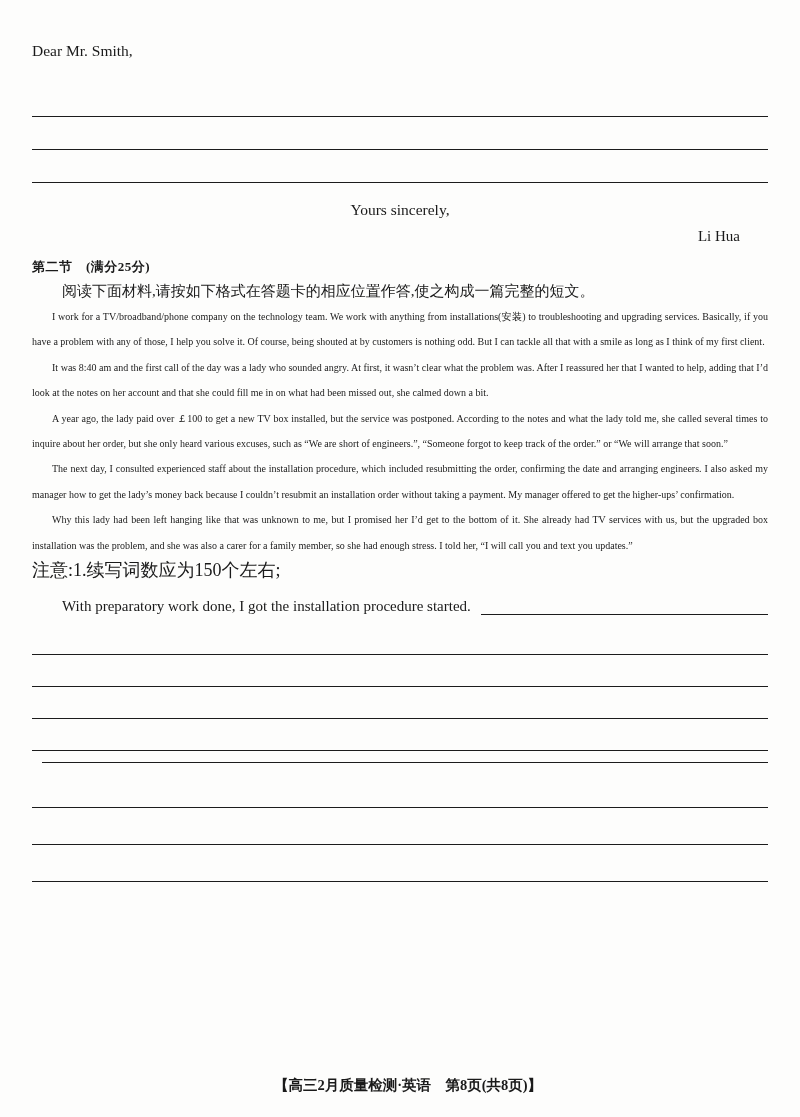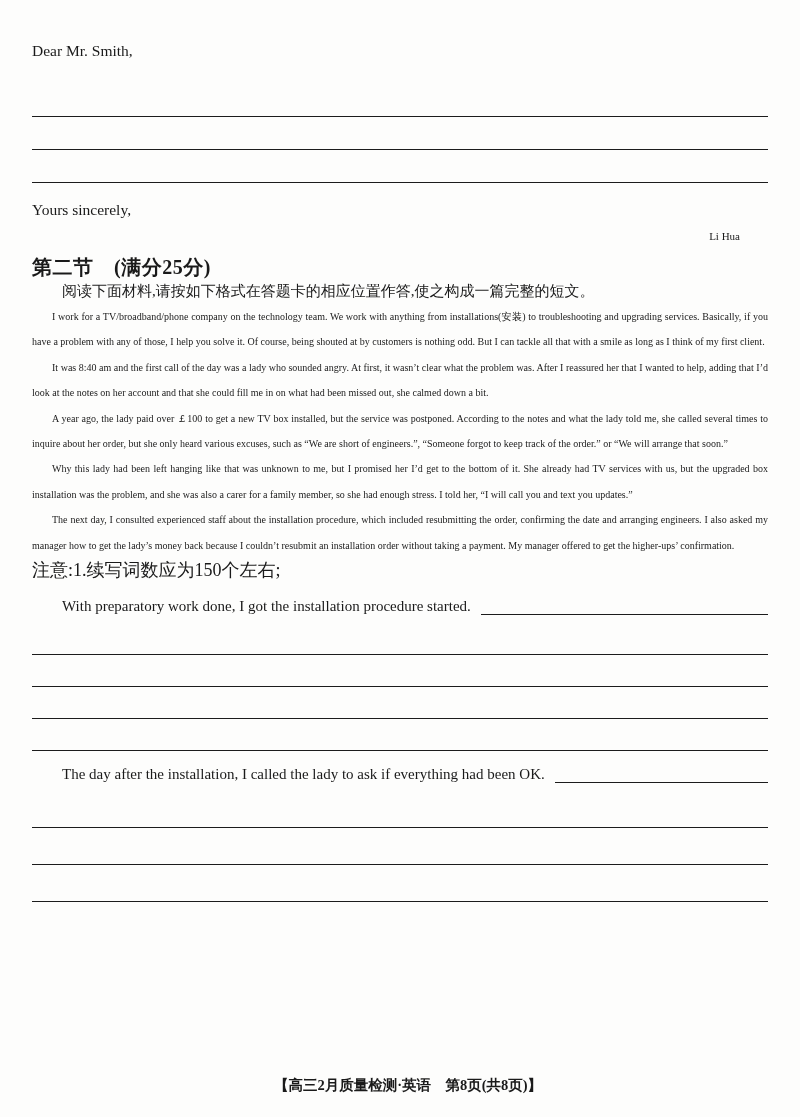--- a/index.html
+++ b/index.html
@@ -14,35 +14,35 @@
     padding: 40px 32px 0 32px;
     overflow: hidden;
   }
   .salutation { font-size: 15.5px; line-height: 22px; }
   .top-lines { margin-top: 22px; }
   .writing-line {
     height: 33px;
     border-bottom: 1.5px solid #1c1c1c;
   }
   .closing {
-    text-align: left;
+    text-align: center;
     margin-top: 14px;
     font-size: 15.5px;
     line-height: 26px;
   }
   .signature {
     text-align: right;
     padding-right: 28px;
-    font-size: 11px;
+    font-size: 15px;
     line-height: 26px;
   }
   .section-heading {
     margin-top: 6px;
     font-weight: bold;
-    font-size: 20px;
+    font-size: 13px;
     line-height: 24px;
     letter-spacing: 0.5px;
   }
   .instruction {
     text-indent: 2em;
     font-size: 15px;
     line-height: 25px;
   }
   .para {
     font-size: 10px;
@@ -96,39 +96,38 @@
 
   <div class="closing">Yours sincerely,</div>
   <div class="signature">Li Hua</div>
 
   <div class="section-heading">第二节　(满分25分)</div>
   <div class="instruction">阅读下面材料,请按如下格式在答题卡的相应位置作答,使之构成一篇完整的短文。</div>
 
   <p class="para">I work for a TV/broadband/phone company on the technology team. We work with anything from installations(安装) to troubleshooting and upgrading services. Basically, if you have a problem with any of those, I help you solve it. Of course, being shouted at by customers is nothing odd. But I can tackle all that with a smile as long as I think of my first client.</p>
   <p class="para">It was 8:40 am and the first call of the day was a lady who sounded angry. At first, it wasn’t clear what the problem was. After I reassured her that I wanted to help, adding that I’d look at the notes on her account and that she could fill me in on what had been missed out, she calmed down a bit.</p>
   <p class="para">A year ago, the lady paid over ￡100 to get a new TV box installed, but the service was postponed. According to the notes and what the lady told me, she called several times to inquire about her order, but she only heard various excuses, such as “We are short of engineers.”, “Someone forgot to keep track of the order.” or “We will arrange that soon.”</p>
+  <p class="para">The next day, I consulted experienced staff about the installation procedure, which included resubmitting the order, confirming the date and arranging engineers. I also asked my manager how to get the lady’s money back because I couldn’t resubmit an installation order without taking a payment. My manager offered to get the higher-ups’ confirmation.</p>
   <p class="para">Why this lady had been left hanging like that was unknown to me, but I promised her I’d get to the bottom of it. She already had TV services with us, but the upgraded box installation was the problem, and she was also a carer for a family member, so she had enough stress. I told her, “I will call you and text you updates.”</p>
-  <p class="para">The next day, I consulted experienced staff about the installation procedure, which included resubmitting the order, confirming the date and arranging engineers. I also asked my manager how to get the lady’s money back because I couldn’t resubmit an installation order without taking a payment. My manager offered to get the higher-ups’ confirmation.</p>
 
   <div class="note">注意:1.续写词数应为150个左右;</div>
 
   <div class="prompt-row">
     <span class="prompt-text">With preparatory work done, I got the installation procedure started.</span>
     <span class="fill-line"></span>
   </div>
 
   <div class="answer-lines-1">
     <div class="writing-line"></div>
     <div class="writing-line"></div>
     <div class="writing-line"></div>
     <div class="writing-line"></div>
   </div>
 
   <div class="prompt-row">
-    <span class="prompt-text">The day after the installation, I called the lady to ask if everything had been OK.</span>
     <span class="fill-line"></span>
   </div>
 
   <div class="answer-lines-2">
     <div class="writing-line"></div>
     <div class="writing-line"></div>
     <div class="writing-line"></div>
   </div>
 
   <div class="footer">【高三2月质量检测·英语　第8页(共8页)】</div>

